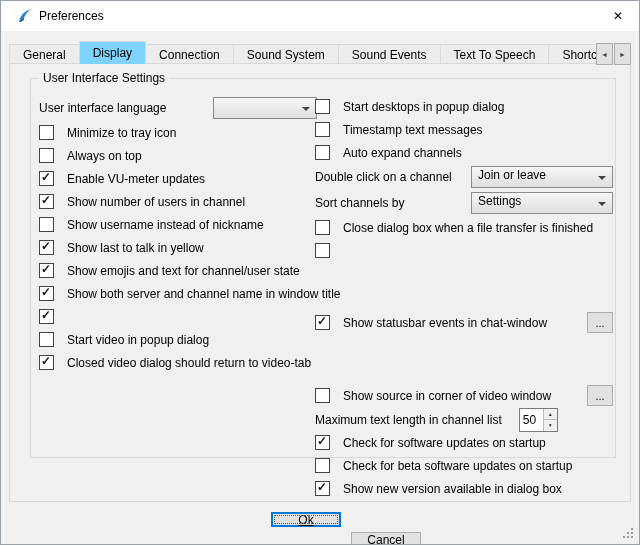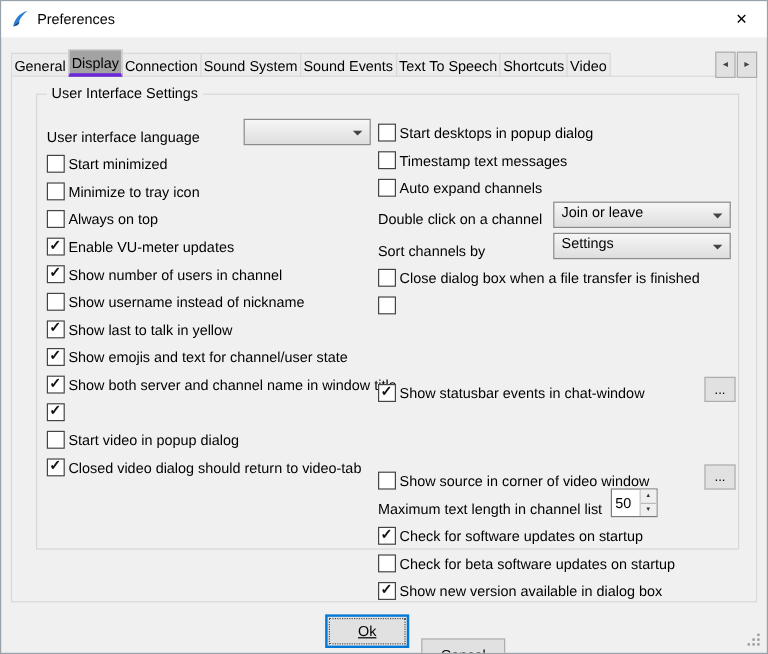--- a/index.html
+++ b/index.html
@@ -1,45 +1,45 @@
 <!DOCTYPE html>
 <html><head>
 <meta charset="utf-8">
 <style>
   html,body{margin:0;padding:0;}
   body{font-family:"Liberation Sans", sans-serif; background:#d8d8d8;}
   .window{position:relative; width:640px; height:545px; background:#f0f0f0;
     border:1px solid #98a0a8; box-sizing:border-box; overflow:hidden;
     font-size:12px; color:#000;}
   
-  .titlebar{height:30px; background:#ffffff; display:flex; align-items:center; padding-left:8px;}
+  .titlebar{height:30px; background:#ffffff; display:flex; align-items:center; padding-left:16px;}
   .app-icon{width:16px; height:16px; margin-right:6px; flex:0 0 16px;}
   .title-text{font-size:12px;}
   .close-btn{margin-left:auto; width:42px; height:30px; display:flex; align-items:center;
     justify-content:center; font-size:12px; color:#000; cursor:default;}
   
   .tabstrip{position:absolute; left:8px; top:39px; right:42px; height:24px;
     display:flex; align-items:flex-end; overflow:hidden; z-index:2; white-space:nowrap;}
-  .tab{height:20px; line-height:20px; padding:0 2px; background:#ececec;
+  .tab{height:20px; line-height:20px; padding:0 13px; background:#ececec;
     border:1px solid #d9d9d9; margin-right:-1px; box-sizing:border-box; flex:0 0 auto;}
-  .tab.selected{height:24px; line-height:22px; background:#a3a3a3;
-    border-bottom:4px solid #6d28d9; margin-bottom:-1px; position:relative; z-index:3;}
+  .tab.selected{height:24px; line-height:22px; background:#7dd3fc;
+    border-bottom:1px solid #6d28d9; margin-bottom:-1px; position:relative; z-index:3;}
   .tab-scrollers{position:absolute; right:8px; top:42px; display:flex; z-index:2;}
   .tab-scroll{width:15px; height:20px; border:1px solid #adadad; background:#e1e1e1;
     display:flex; align-items:center; justify-content:center; font-size:7px; color:#444; margin-left:1px;}
   
   .pane{position:absolute; left:8px; top:62px; right:8px; bottom:42px;
     border:1px solid #d9d9d9; background:#f0f0f0;}
   .groupbox{position:absolute; left:20px; top:14px; width:584px; height:378px;
     border:1px solid #d8d8d8;}
   .group-legend{position:absolute; top:-8px; left:8px; background:#f0f0f0; padding:0 4px;}
   .col{position:absolute; top:16px;}
   .col-left{left:8px; width:278px;}
   .col-right{left:284px; width:298px;}
-  .row{display:flex; align-items:flex-end; height:23px; gap:3px;}
+  .row{display:flex; align-items:center; height:23px; gap:13px;}
   .row.tall{height:26px;}
   .row.browse{height:25px;margin-top:48px;}
   .lbl{white-space:nowrap;}
   .lang-label{width:161px; flex:0 0 161px;}
   .half-label{width:143px; flex:0 0 143px;}
   .spin-label{flex:0 0 auto; margin-right:4px;}
   
   .checkbox{width:13px; height:13px; border:1px solid #444; background:#fff;
     box-sizing:content-box; flex:0 0 13px; position:relative;}
   .checkbox.checked::after{content:"✓"; position:absolute; left:1px; top:-2px;
@@ -54,21 +54,21 @@
     border:1px solid #adadad; display:flex; align-items:center; justify-content:center;
     font-size:11px; line-height:10px;}
   .spinbox{display:flex; align-items:stretch; height:24px; border:1px solid #7a7a7a;
     background:#fff; box-sizing:border-box;}
   .spin-value{width:20px; display:flex; align-items:center; padding-left:3px;}
   .spin-arrows{width:13px; display:flex; flex-direction:column; border-left:1px solid #bbb;}
   .spin-up,.spin-down{flex:1; display:flex; align-items:center; justify-content:center;
     font-size:5px; color:#333; background:#efefef;}
   .spin-up{border-bottom:1px solid #bbb;}
   
-  .btn{position:absolute; top:511px; width:70px; height:28px; background:#e1e1e1;
+  .btn{position:absolute; top:511px; width:70px; height:15px; background:#e1e1e1;
     border:1px solid #adadad; box-sizing:border-box; display:flex; align-items:center;
     justify-content:center; font-size:12px;}
   .btn .u{text-decoration:underline;}
   .btn-ok{left:270px; border:2px solid #0078d7; outline:1px dotted #555; outline-offset:-4px;}
   .btn-cancel{left:350px;margin-top:20px;}
   .grip{position:absolute; right:4px; bottom:4px; width:12px; height:12px;}
   .grip::after{content:""; position:absolute; left:0; top:0; width:2px; height:2px;
     background:transparent;
     box-shadow:8px 0 #9a9a9a, 4px 4px #9a9a9a, 8px 4px #9a9a9a,
                0 8px #9a9a9a, 4px 8px #9a9a9a, 8px 8px #9a9a9a;}
@@ -132,24 +132,20 @@
 
       <div class="col col-left">
         <div class="row tall">
           <span class="lbl lang-label">User interface language</span>
           <div class="combo combo-lang">
             <span></span>
           </div>
         </div>
         <div>
 
-            <div class="row">
-              <span class="checkbox"></span>
-              <span class="lbl">Start minimized</span>
-            </div>
 
             <div class="row">
               <span class="checkbox"></span>
               <span class="lbl">Minimize to tray icon</span>
             </div>
 
             <div class="row">
               <span class="checkbox"></span>
               <span class="lbl">Always on top</span>
             </div>

